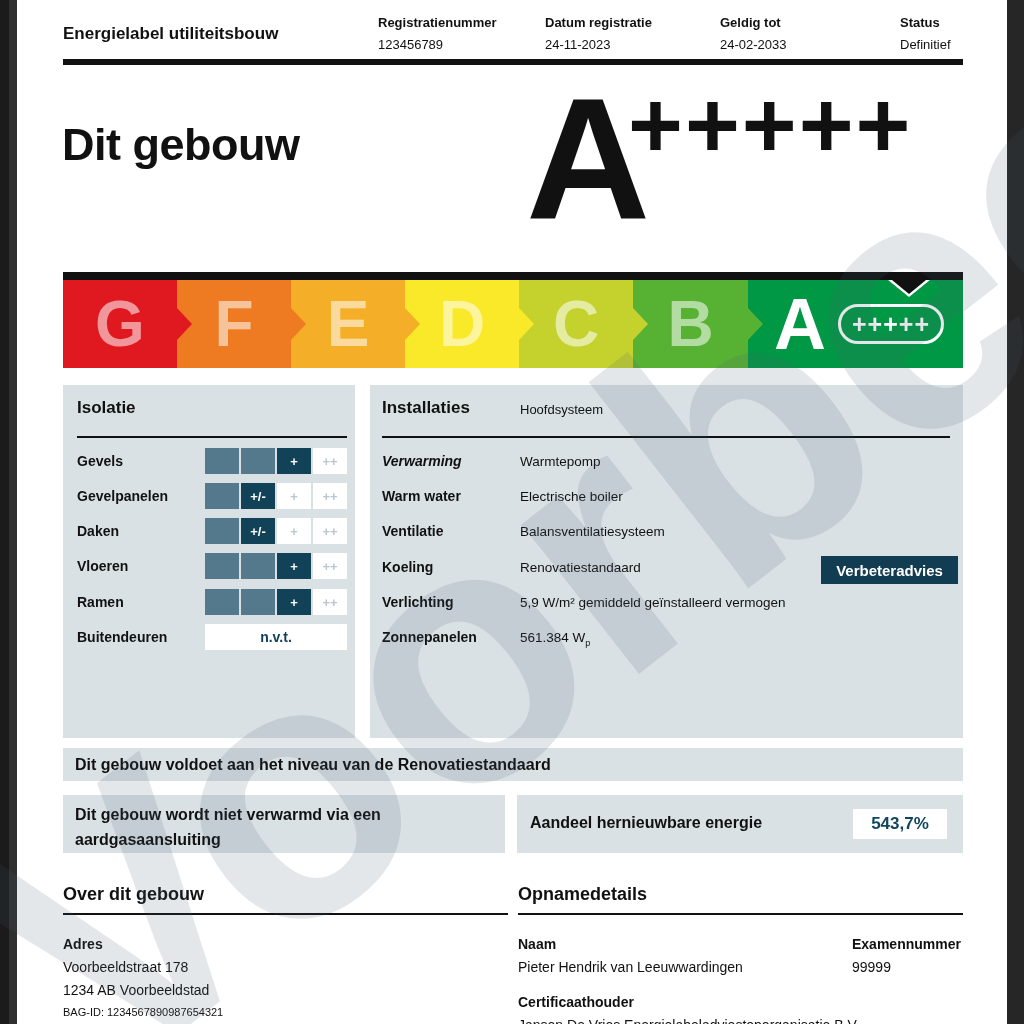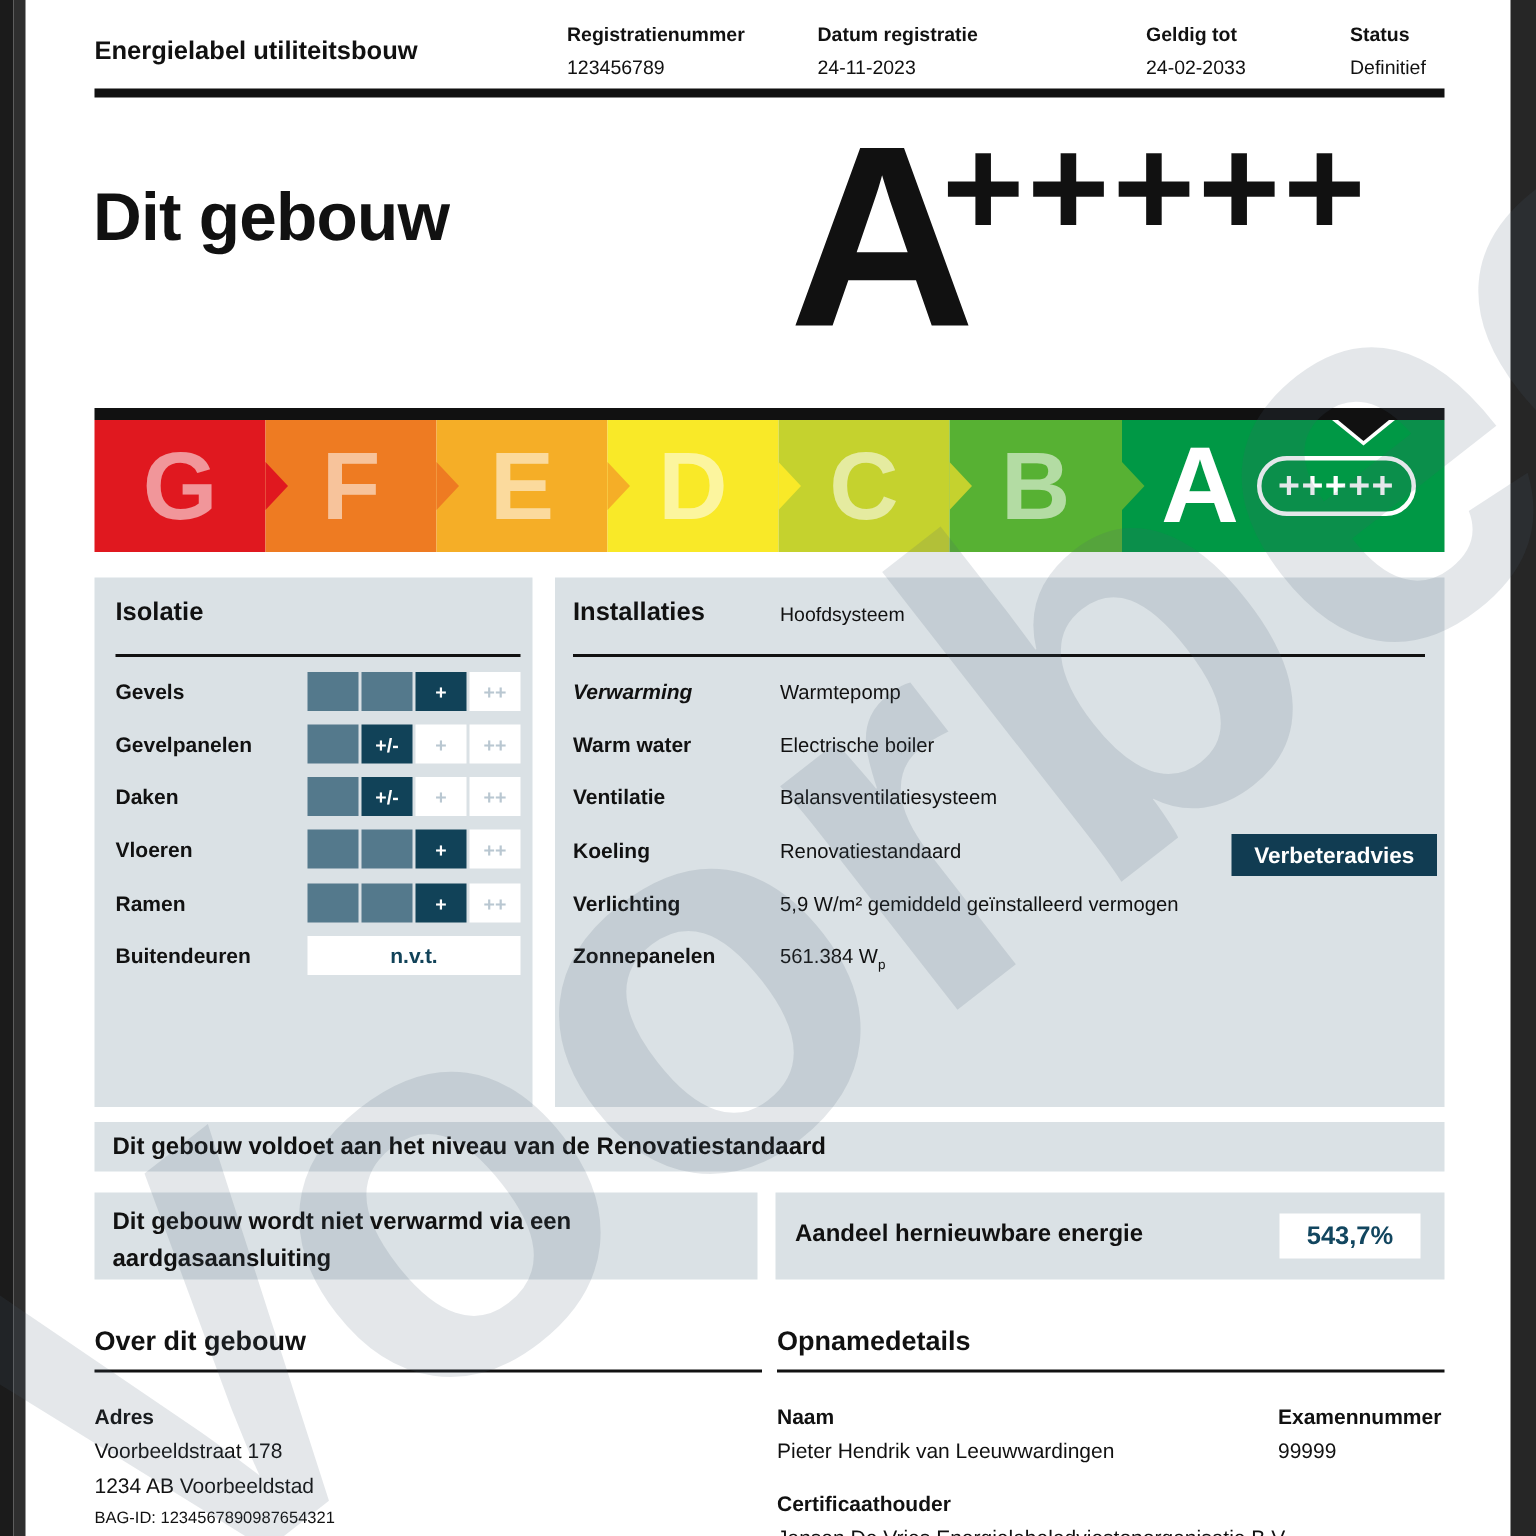--- a/index.html
+++ b/index.html
@@ -7,21 +7,21 @@
   .screen{position:relative;width:1024px;height:1024px;background:#ffffff;overflow:hidden;color:#111;}
   .edge{position:absolute;top:0;height:100%;}
   .edge-l1{left:0;width:9px;background:#1b1b1b;}
   .edge-l2{left:9px;width:8px;background:#2f2f2f;}
   .edge-r{left:1007px;width:17px;background:#262626;}
 
   
   .hdr-title{position:absolute;left:63px;top:24px;font-size:17px;font-weight:bold;}
   .hdr-field{position:absolute;top:15px;font-size:13px;}
   .hdr-field .lbl{font-weight:bold;margin-bottom:7px;}
-  .f0{left:378px}.f1{left:545px}.f2{left:764px}.f3{left:900px}
+  .f0{left:378px}.f1{left:545px}.f2{left:720px}.f3{left:900px}
   .hdr-rule{position:absolute;left:63px;top:59px;width:900px;height:6px;background:#111;}
 
   
   .hero-text{position:absolute;left:62px;top:112px;font-size:45px;font-weight:bold;line-height:66px;letter-spacing:-0.5px;}
   .rating-a{position:absolute;left:526px;top:72px;font-size:172px;line-height:1;font-weight:bold;letter-spacing:-4px;}
   .rating-pluses{position:absolute;left:628px;top:78px;font-size:94px;line-height:1;font-weight:bold;letter-spacing:2px;}
 
   
   .bar{position:absolute;left:63px;top:272px;width:900px;height:96px;}
   .bar-top{position:absolute;left:0;top:0;width:100%;height:8px;background:#111;}

